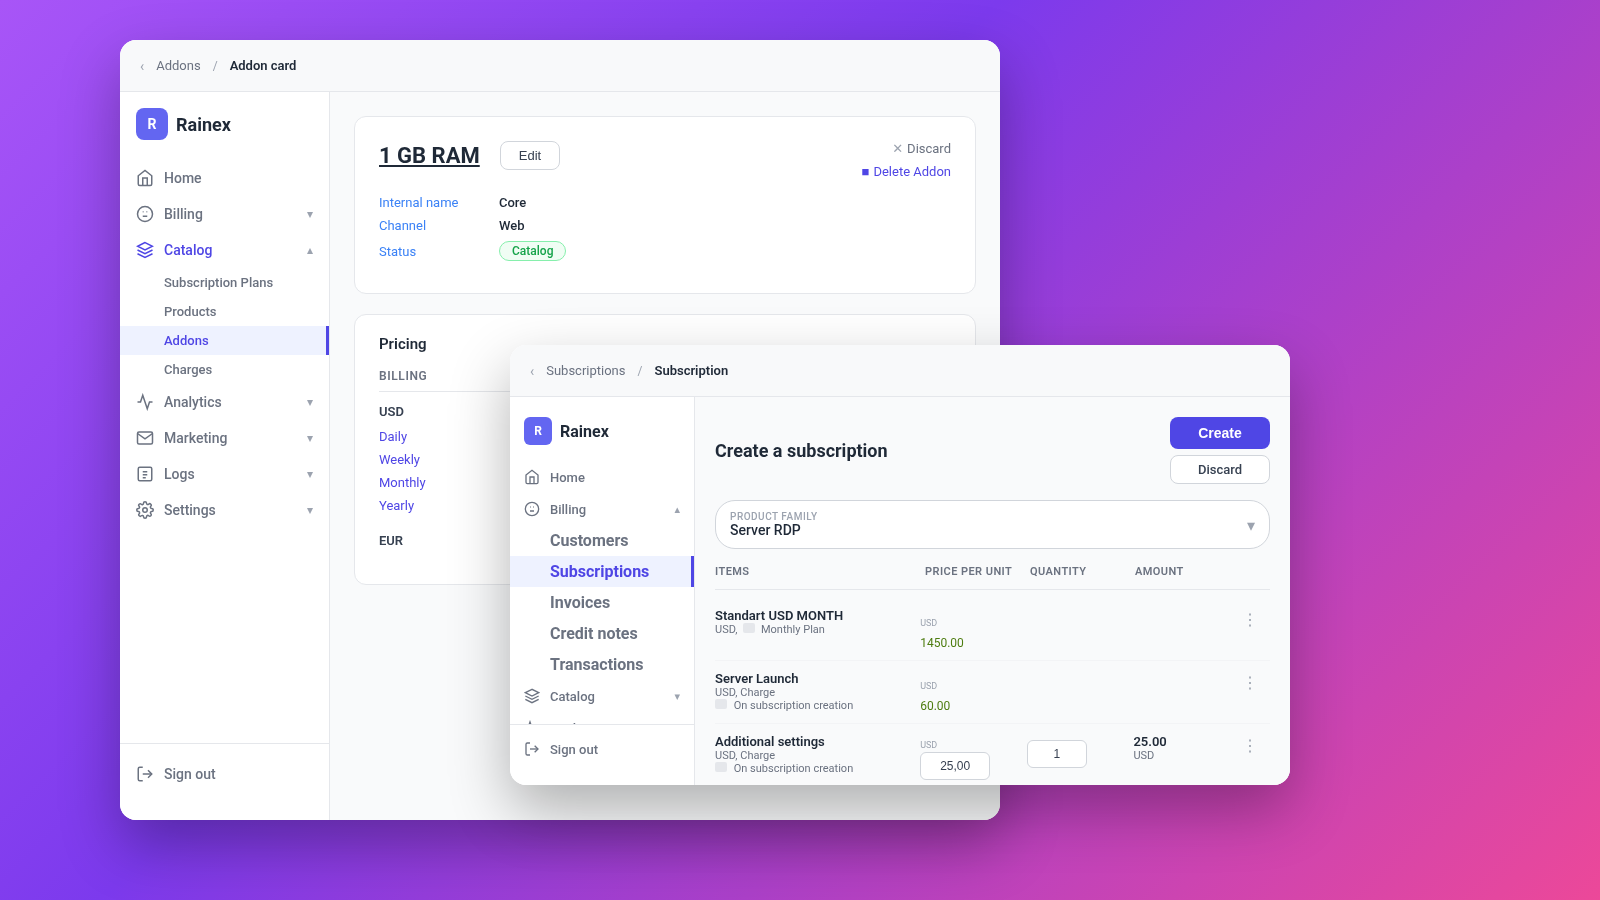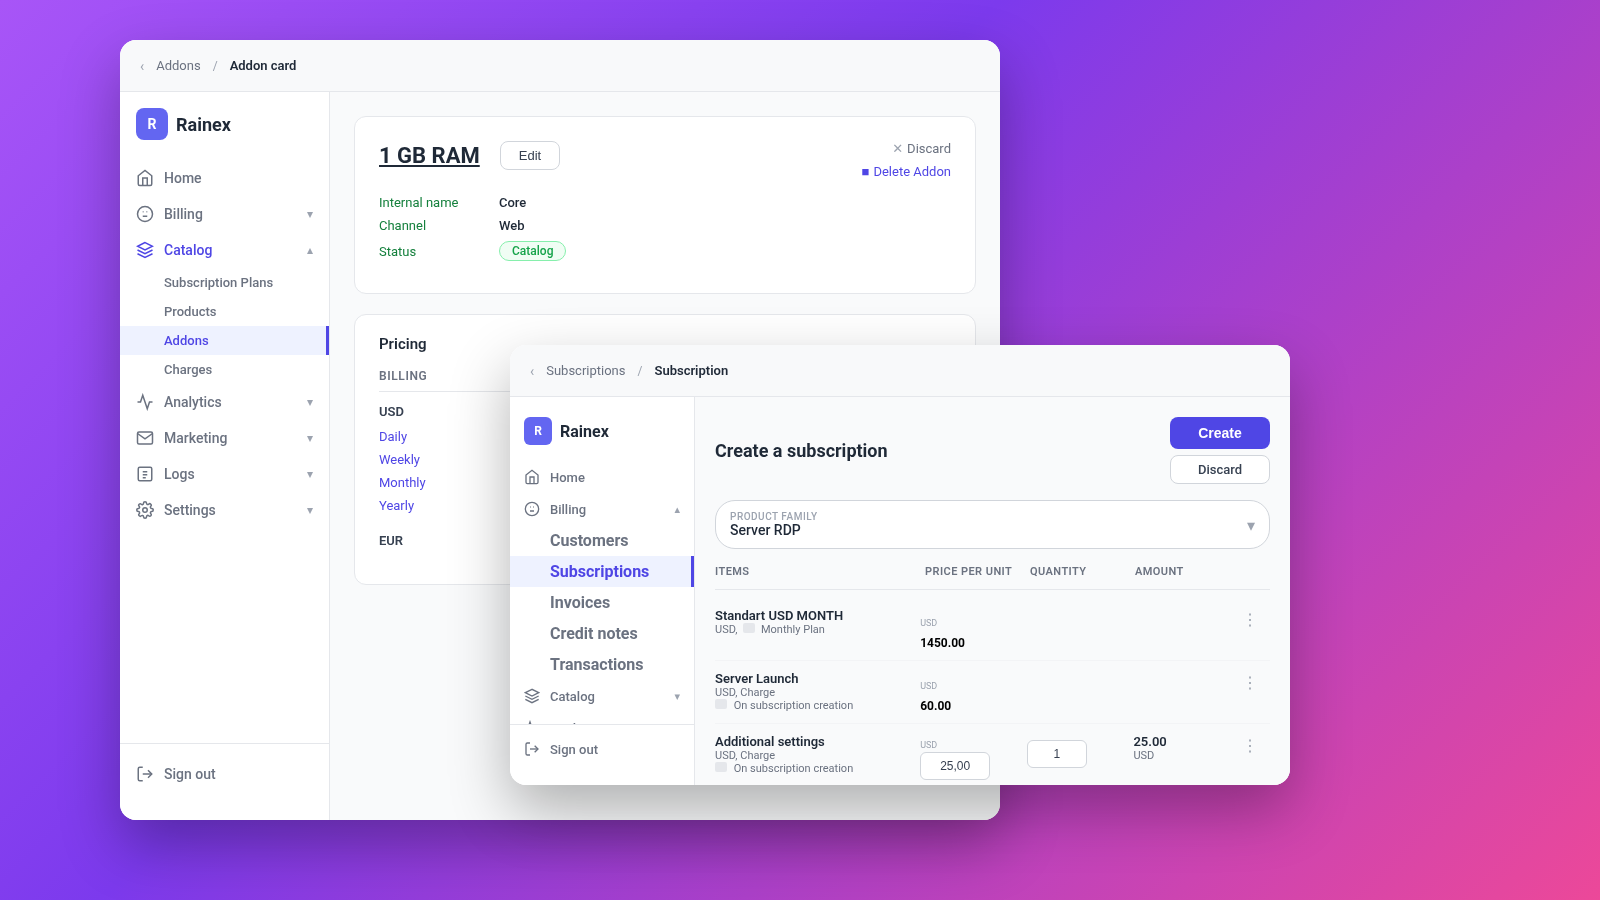--- a/index.html
+++ b/index.html
@@ -179,21 +179,21 @@
       align-items: center;
       gap: 4px;
     }
     .field-row {
       display: flex;
       gap: 0;
       margin-bottom: 8px;
       align-items: center;
     }
     .field-label {
-      color: #15803d;
+      color: #3b82f6;
       font-size: 13px;
       width: 120px;
     }
     .field-value {
       color: #1f2937;
       font-size: 13px;
       font-weight: 500;
     }
     .badge-active {
       background: #f0fdf4;
@@ -360,22 +360,22 @@
       font-size: 13px;
       font-weight: 600;
       color: #1f2937;
     }
     .item-sub {
       font-size: 11px;
       color: #6b7280;
     }
     .item-price-val {
       font-size: 12px;
-      color: #000000;
-      font-weight: 700;
+      color: #4d7c0f;
+      font-weight: 400;
       margin-top: 8px;
     }
     .item-amount {
       font-size: 13px;
       font-weight: 600;
       color: #1f2937;
     }
     .item-amount-sub {
       font-size: 11px;
       color: #6b7280;

